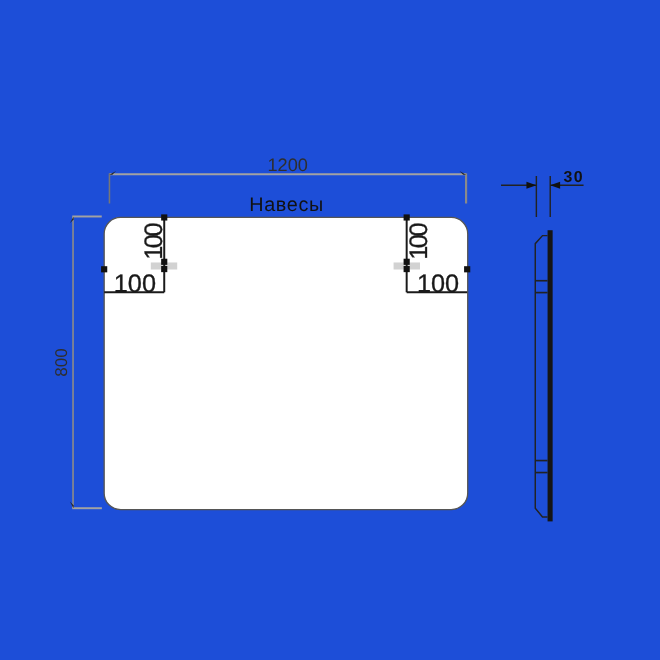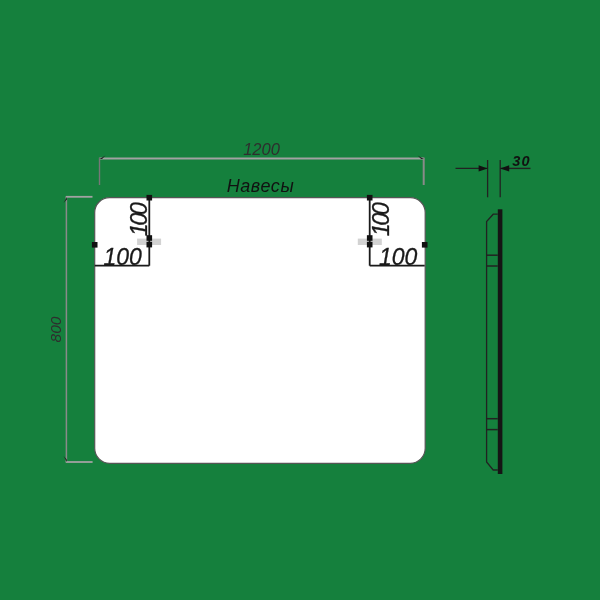--- a/index.html
+++ b/index.html
@@ -1,16 +1,16 @@
 <!DOCTYPE html>
 <html><head>
 <meta charset="utf-8">
 <style>
   html,body{margin:0;padding:0;background:#fff;}
-  .canvas{position:relative;width:600px;height:600px;background:#15803d;overflow:hidden;font-style:italic;}
+  .canvas{position:relative;width:600px;height:600px;background:#1d4ed8;overflow:hidden;}
   svg{position:absolute;left:0;top:0;}
   text{font-family:"Liberation Sans",sans-serif;}
 </style>
 </head>
 <body>
 <div class="canvas">
 <svg width="600" height="600" viewBox="0 0 600 600">
 
   <g>
     <line x1="99.5" y1="158.4" x2="423.7" y2="158.4" stroke="#a2a2a2" stroke-width="2"></line>

